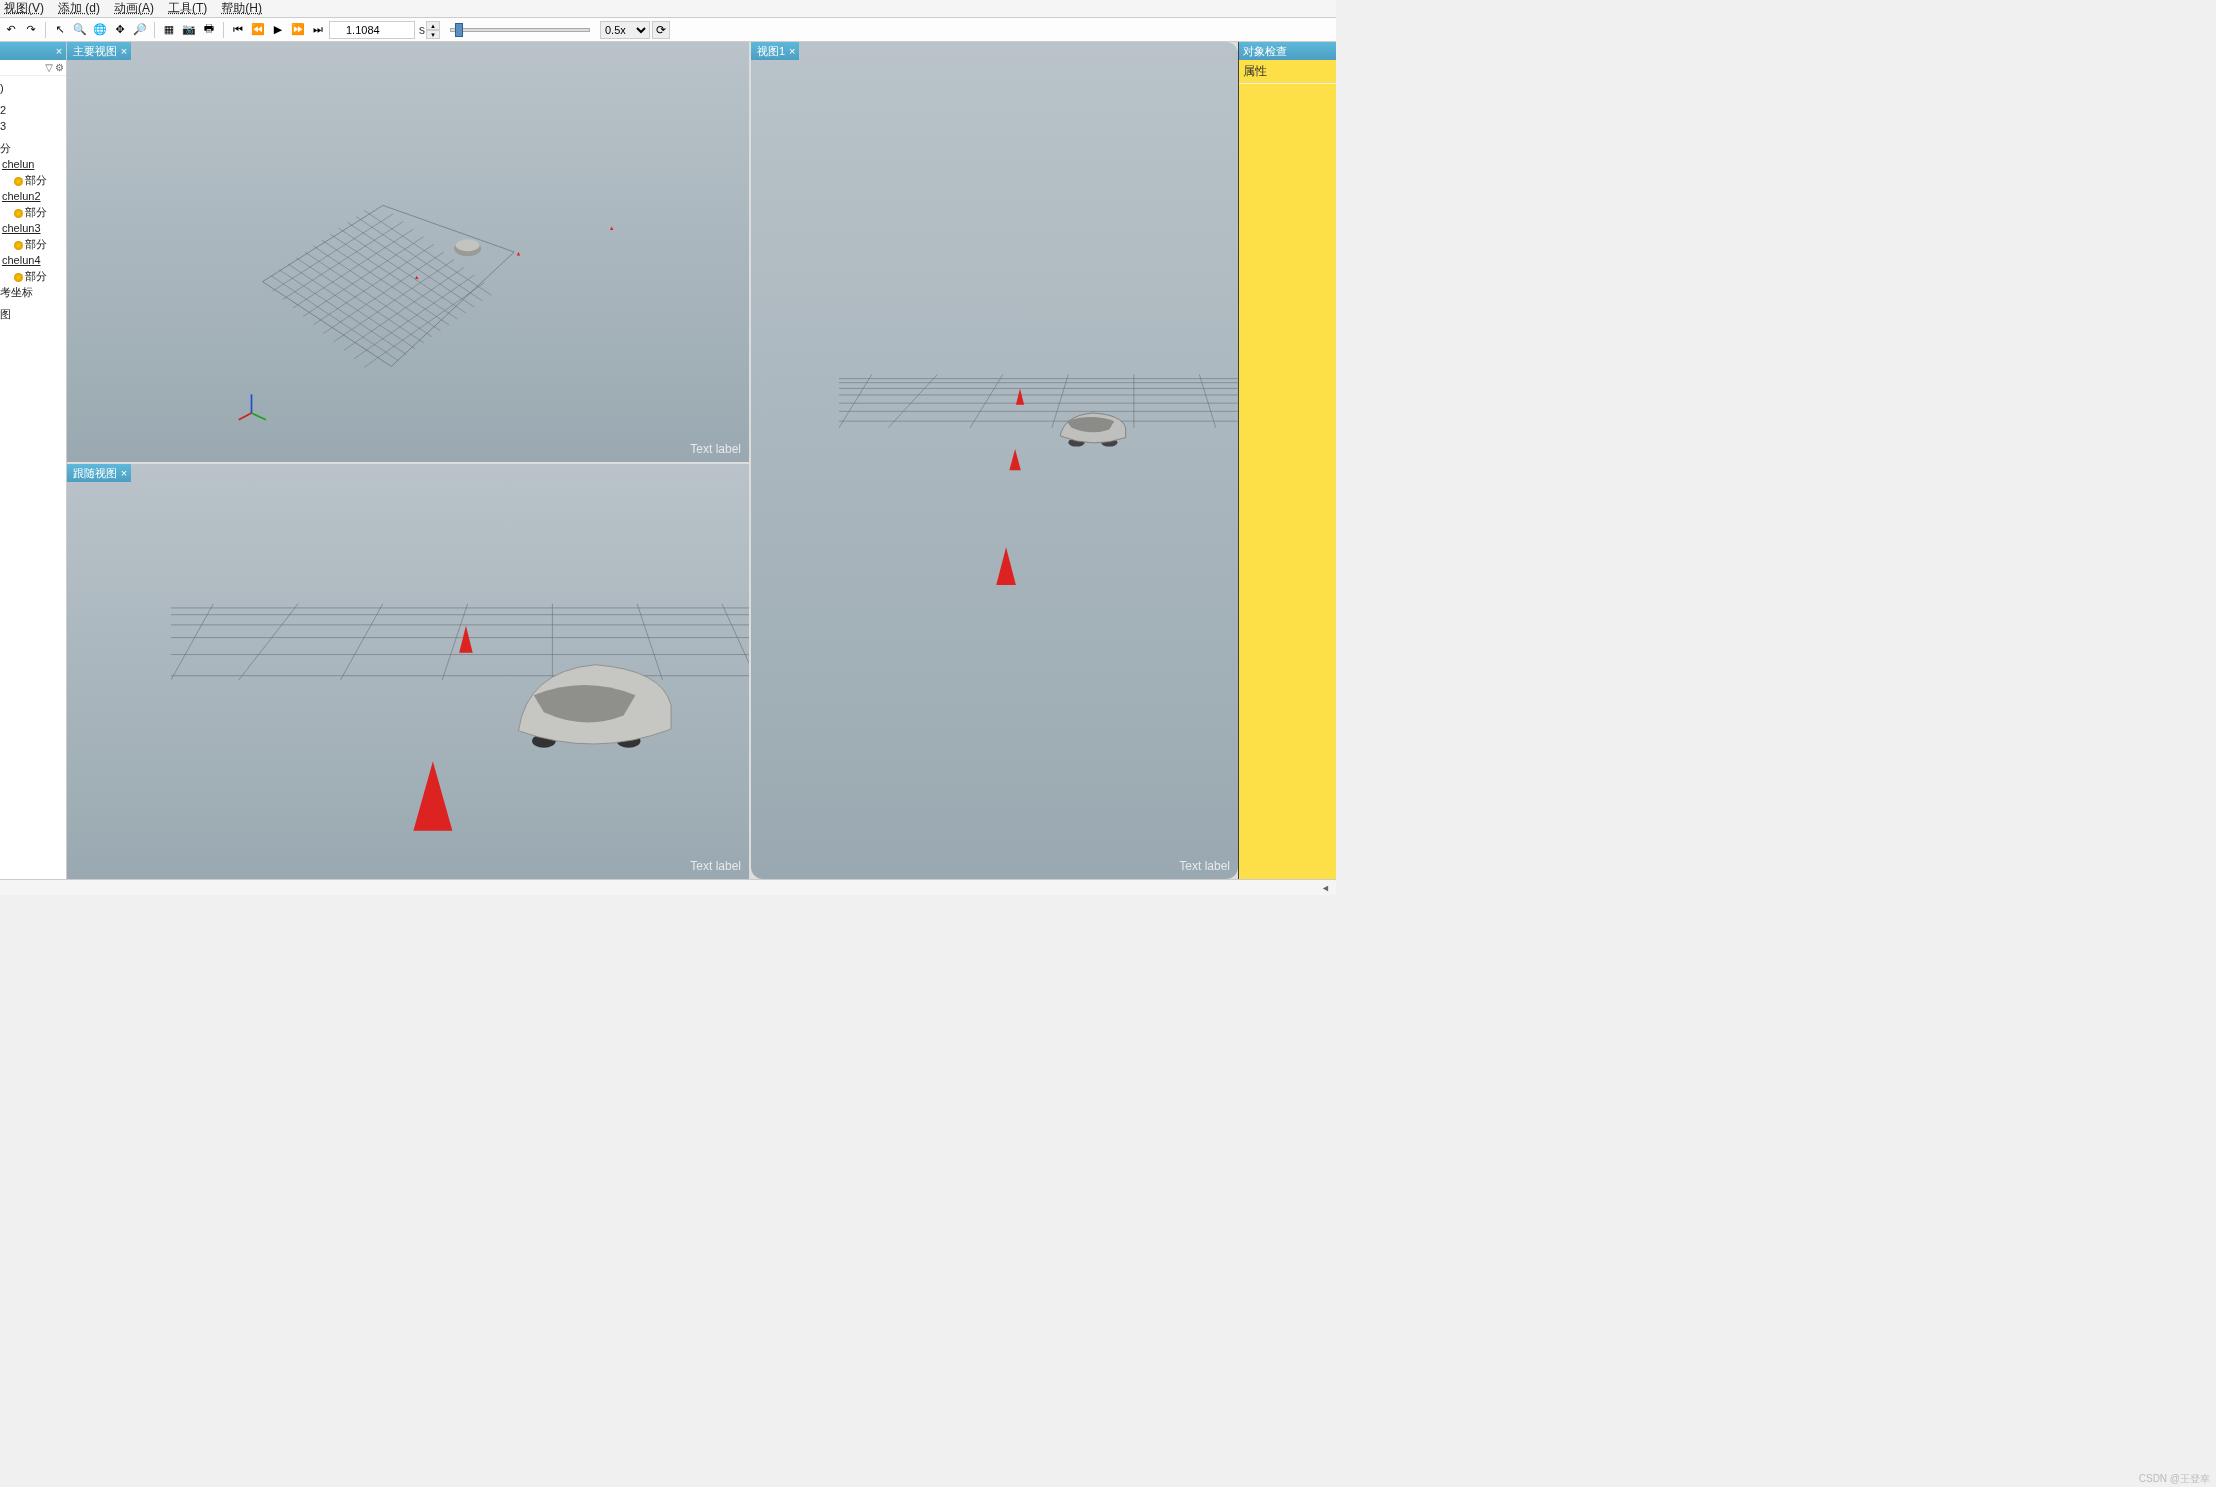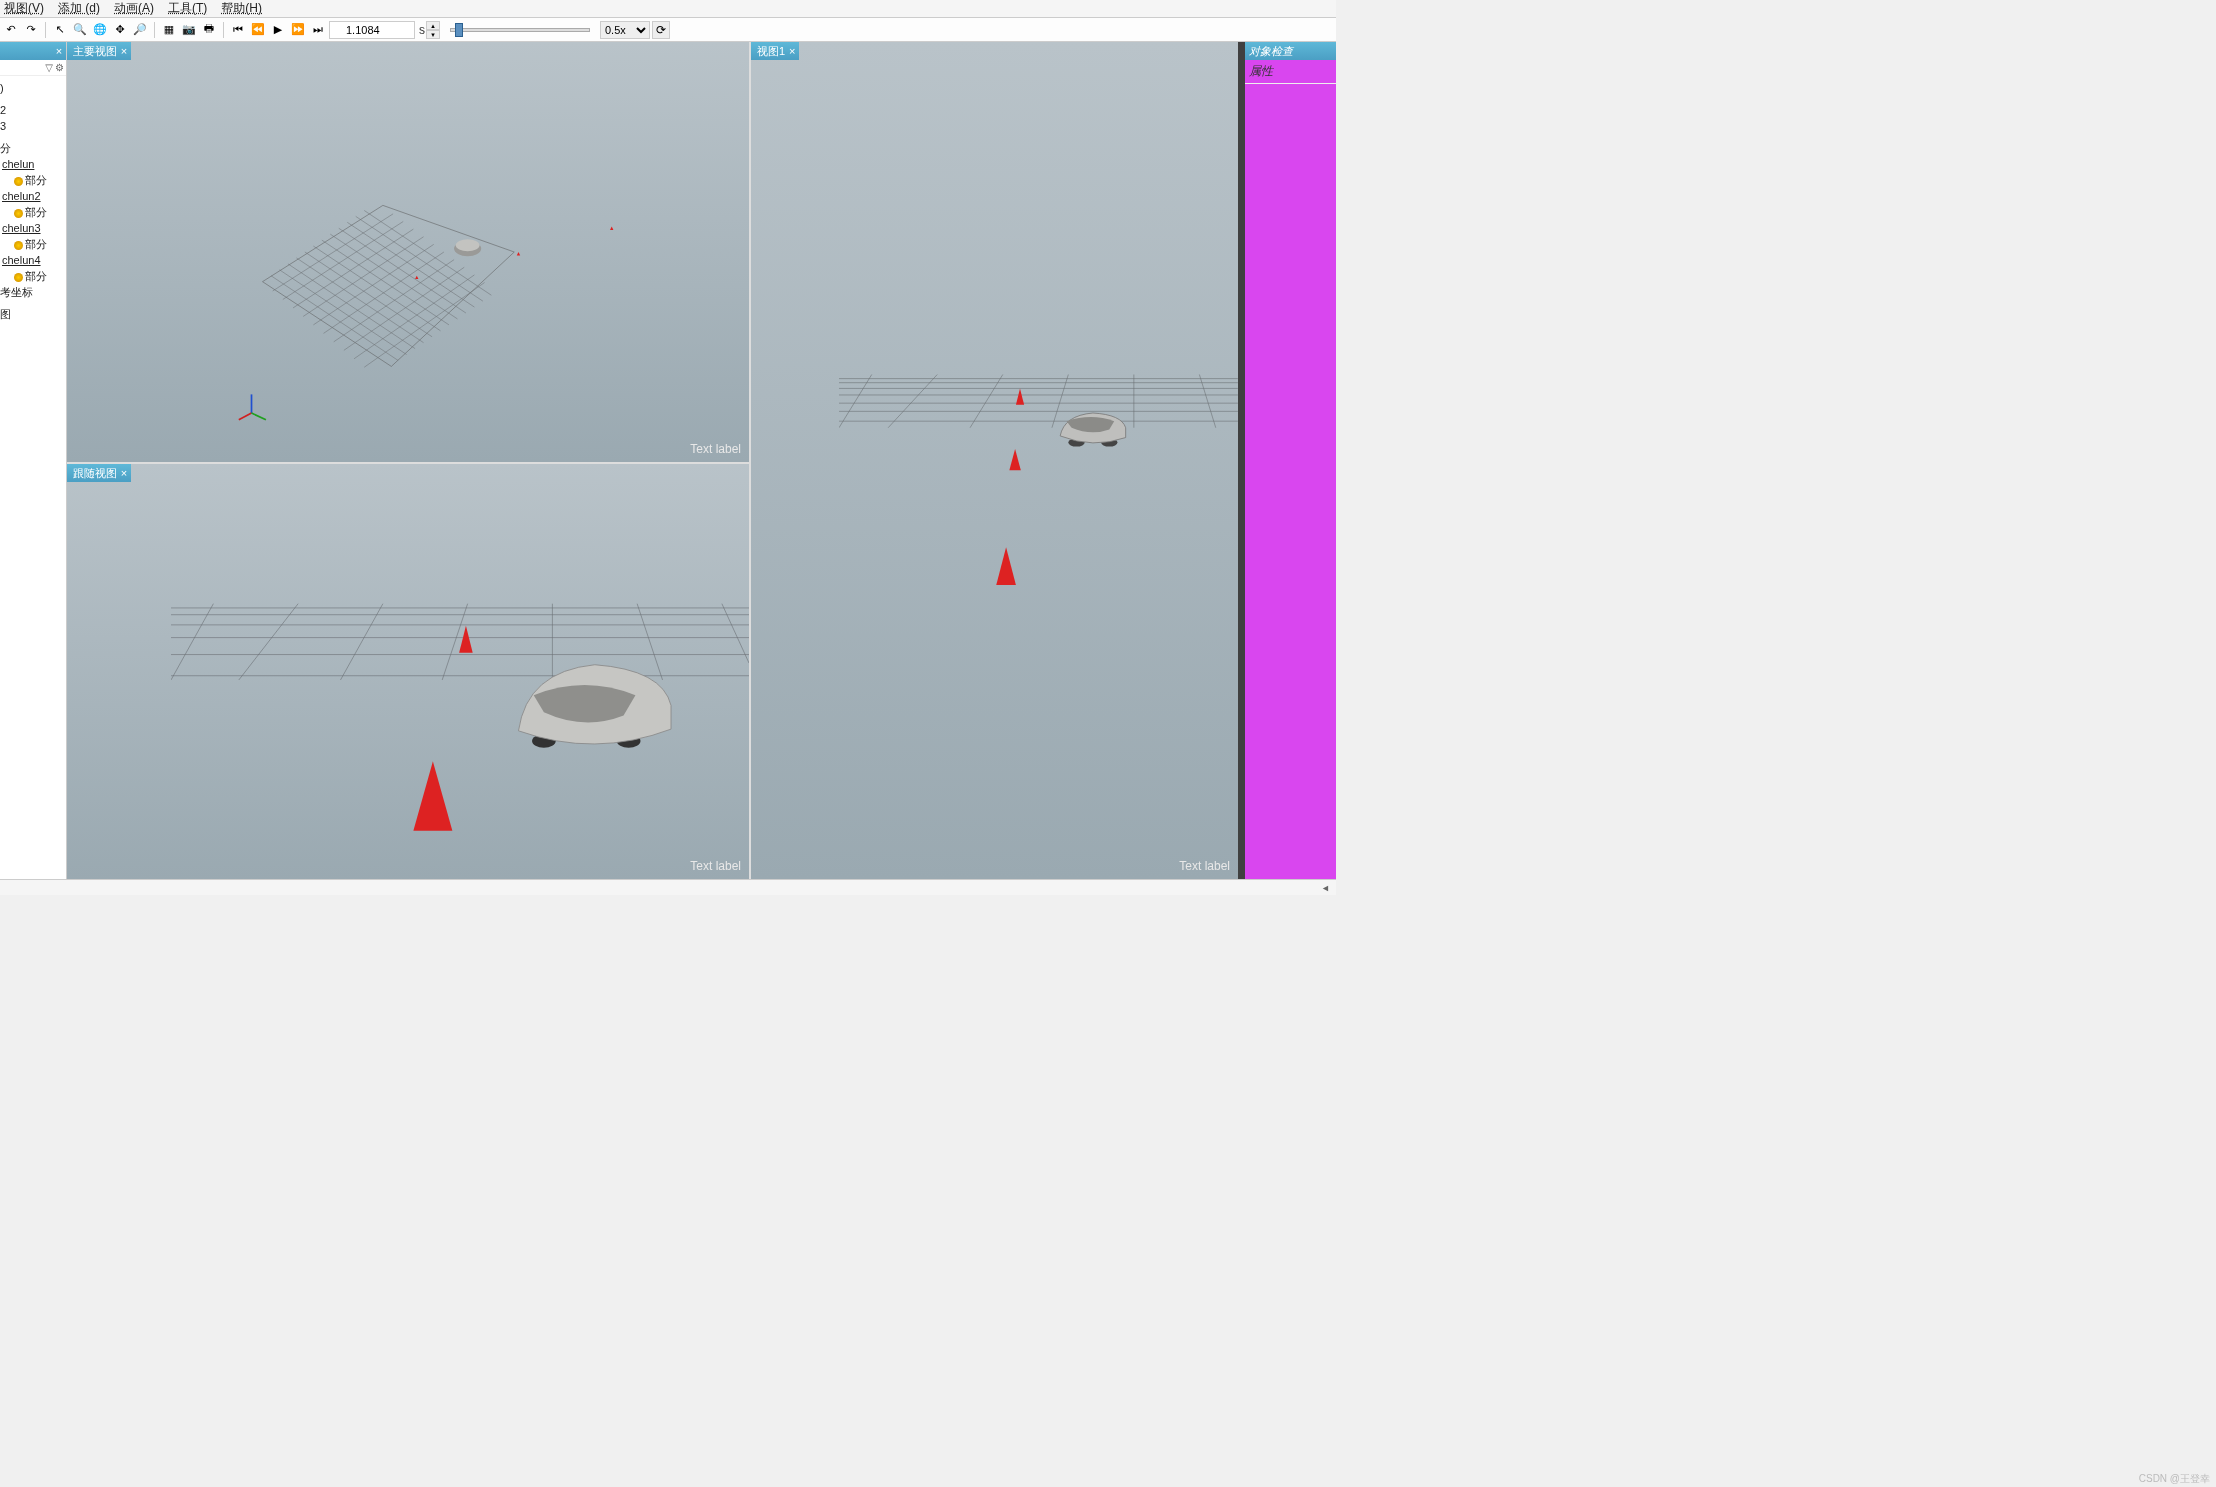--- a/index.html
+++ b/index.html
@@ -130,42 +130,41 @@
   grid-template-rows: 420px 1fr;
   gap: 2px;
   background: #ddd;
 }
 .viewport {
   position: relative;
   background: linear-gradient(180deg,#b9c3c9 0%,#9aa9b1 100%);
   display: flex;
   flex-direction: row;
 }
-.viewport.v1 { grid-column: 2; grid-row: 1 / span 2; }
+.viewport.v1 { grid-column: 2; grid-row: 1 / span 2; border-radius: 12px; }
 .vp-title {
   height: 18px;
   background: linear-gradient(#5eb8d8,#4b9fc4);
   color: #fff;
   font-size: 11px;
   padding-left: 6px;
   display: flex;
   justify-content: space-between;
   align-items: center;
 }
 .vp-body { flex: 1; position: relative; overflow: hidden; margin-left: 40px; }
 .text-label {
   position: absolute; right: 8px; bottom: 6px;
   color: #e8e8e8; font-size: 12px;
   pointer-events: none;
 }
 .right-panel {
   width: 98px;
-  background: #d946ef;
-  border-left: 7px solid #404040;
-  font-style: italic;
+  background: #fde047;
+  border-left: 1px solid #404040;
 }
 .props-label { padding: 3px 4px; font-size: 12px; color: #333; border-bottom: 1px solid #eee; }
 .statusbar {
   height: 16px;
   background: #f5f5f5;
   border-top: 1px solid #ccc;
   display: flex;
   justify-content: flex-end;
   align-items: center;
   padding-right: 6px;

